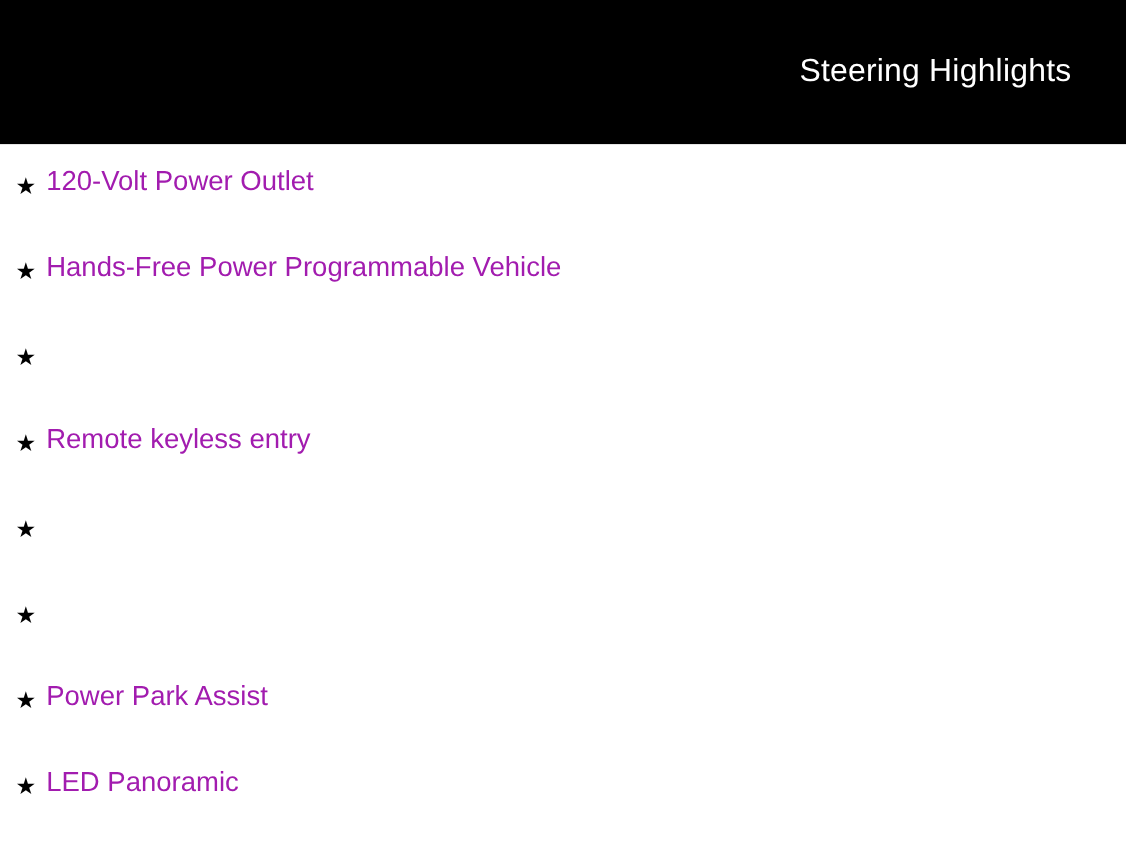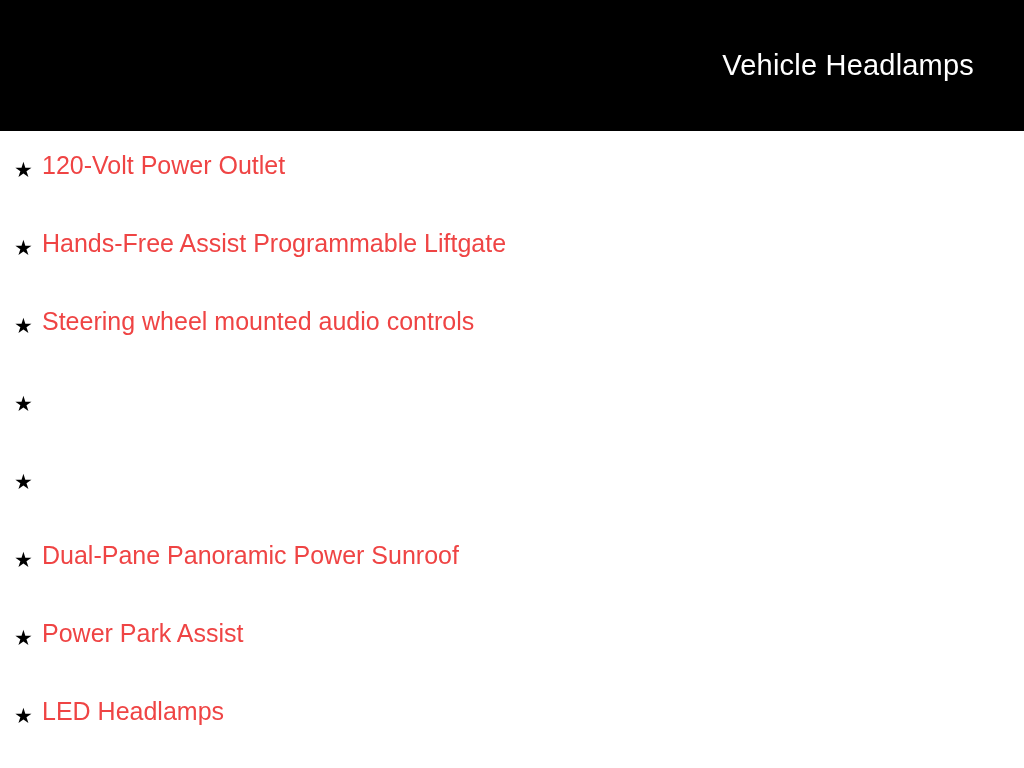--- a/index.html
+++ b/index.html
@@ -52,71 +52,70 @@
   .bullet-star {
     color: #000000;
     font-size: 21px;
     line-height: 1;
     width: 28px;
     flex: 0 0 28px;
     text-align: left;
     padding-top: 6px;
   }
   .highlight-label {
-    color: #ef4444;
+    color: #a21caf;
     font-size: 25px;
     line-height: 1;
     font-weight: 400;
     padding-top: 0px;
   }
 </style>
 </head>
 <body>
 
 <div class="page">
 
   <div class="header-bar">
-    <div class="header-title">Vehicle Headlamps</div>
+    <div class="header-title">Steering Highlights</div>
   </div>
 
   <ul class="highlights-list">
 
     <li class="highlight-item">
       <span class="bullet-star">★</span>
       <span class="highlight-label">120-Volt Power Outlet</span>
     </li>
 
     <li class="highlight-item">
       <span class="bullet-star">★</span>
-      <span class="highlight-label">Hands-Free Assist Programmable Liftgate</span>
+      <span class="highlight-label">Hands-Free Power Programmable Vehicle</span>
     </li>
 
     <li class="highlight-item">
       <span class="bullet-star">★</span>
-      <span class="highlight-label">Steering wheel mounted audio controls</span>
+    </li>
+
+    <li class="highlight-item">
+      <span class="bullet-star">★</span>
+      <span class="highlight-label">Remote keyless entry</span>
     </li>
 
     <li class="highlight-item">
       <span class="bullet-star">★</span>
     </li>
 
     <li class="highlight-item">
       <span class="bullet-star">★</span>
     </li>
 
     <li class="highlight-item">
       <span class="bullet-star">★</span>
-      <span class="highlight-label">Dual-Pane Panoramic Power Sunroof</span>
-    </li>
-
-    <li class="highlight-item">
-      <span class="bullet-star">★</span>
       <span class="highlight-label">Power Park Assist</span>
     </li>
 
     <li class="highlight-item">
       <span class="bullet-star">★</span>
-      <span class="highlight-label">LED Headlamps</span>
+      <span class="highlight-label">LED Panoramic</span>
     </li>
 
   </ul>
 
 </div>
 
 </body></html>

